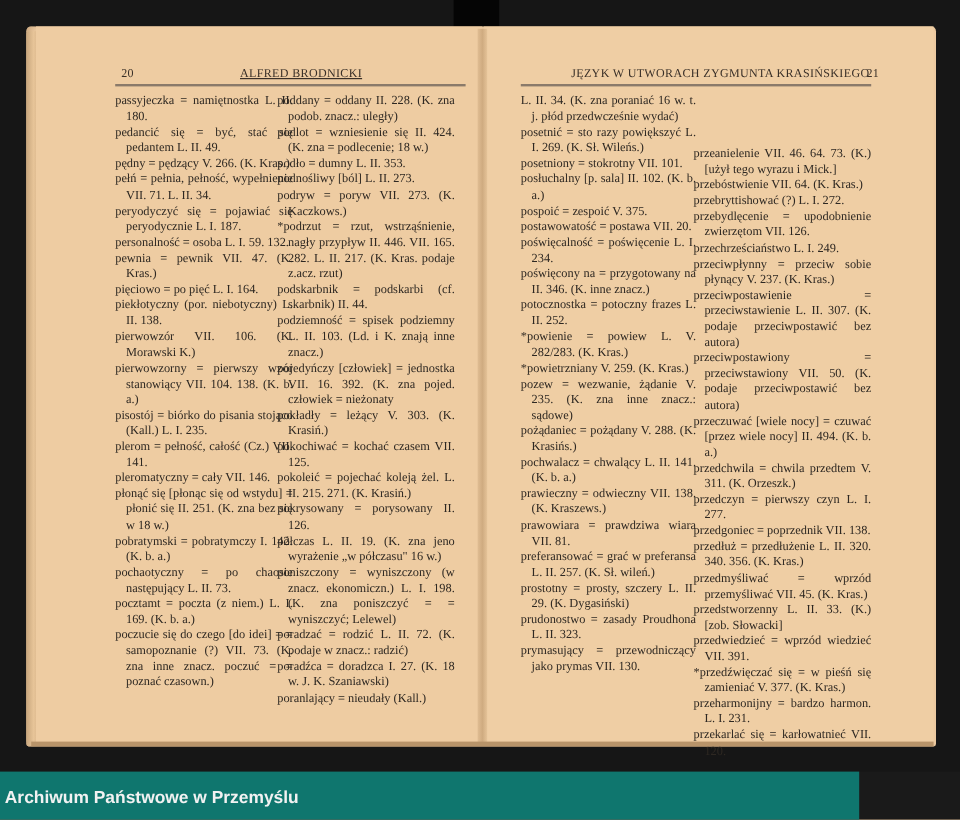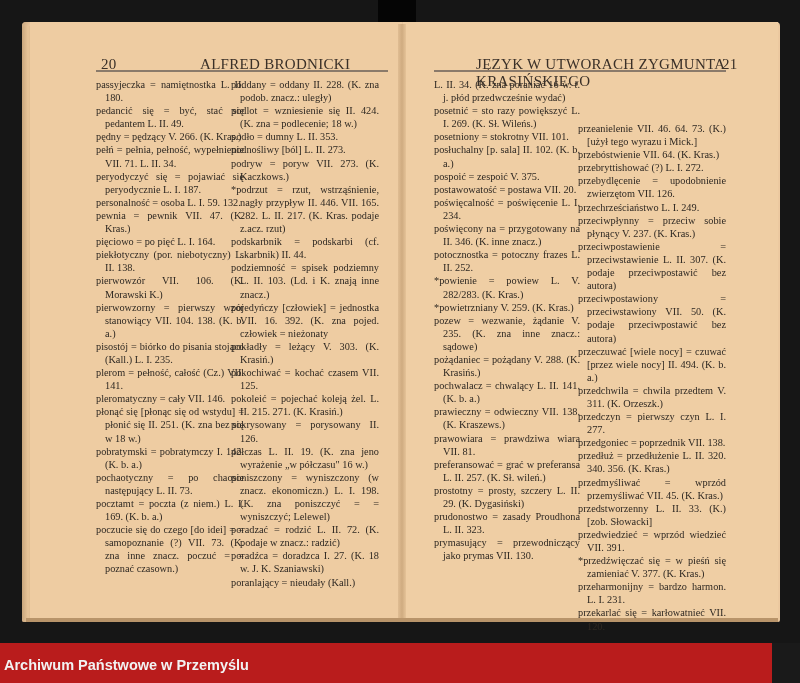--- a/index.html
+++ b/index.html
@@ -6,42 +6,42 @@
   body { width:800px; height:683px; background:#1a1a1a; position:relative; overflow:hidden; font-family:"Liberation Serif", serif; }
   .scan { position:absolute; left:0; top:0; width:800px; height:643px; background:#161616; }
   .spine-dark { position:absolute; left:378px; top:0; width:38px; height:24px; background:#050505; }
   .book { position:absolute; left:22px; top:22px; width:758px; height:600px; background:#ecc9a0; border-radius:4px 4px 2px 2px; box-shadow: inset 6px 0 6px -3px #c9a77e; }
   .page-edge-l { position:absolute; left:22px; top:26px; width:10px; height:594px; background:linear-gradient(90deg,#c8a67d,#e7c498 60%,#d9b68c); border-radius:3px 0 0 3px; }
   .page { position:absolute; top:22px; height:598px; }
   .page.left { left:30px; width:372px; background:#eecca2; }
   .page.right { left:403px; width:375px; background:#efcea4; }
   .gutter { position:absolute; left:398px; top:24px; width:8px; height:596px; background:linear-gradient(90deg,#e0bd93,#cfab80 50%,#e5c398); }
   .bottom-edge { position:absolute; left:26px; top:618px; width:752px; height:4px; background:#b8946a; }
-  .running-head { position:absolute; top:56px; font-size:15px; color:#3a3028; letter-spacing:0.3px; }
+  .running-head { position:absolute; top:56px; font-size:10px; color:#3a3028; letter-spacing:0.3px; }
   .rule { position:absolute; top:70px; height:2px; background:#8a7a6a; }
   .col { position:absolute; top:78px; font-size:10.3px; line-height:13.1px; color:#2e2822; }
   .entry { text-indent:-9px; padding-left:9px; text-align:justify; }
-  .footer { position:absolute; left:0; top:643px; width:772px; height:40px; background:#b91c1c; }
+  .footer { position:absolute; left:0; top:643px; width:716px; height:40px; background:#0f766e; }
   .footer-text { position:absolute; left:4px; top:14px; font-family:"Liberation Sans", sans-serif; font-weight:bold; font-size:14.5px; color:#f2f2f2; }
 </style>
 </head>
 <body>
 
 <div class="scan">
   <div class="spine-dark"></div>
   <div class="book"></div>
   <div class="page-edge-l"></div>
 
   <div class="page left"></div>
   <div class="page right"></div>
   <div class="gutter"></div>
   <div class="bottom-edge"></div>
 
   <div class="running-head" style="left:101px;">20</div>
-  <div class="running-head" style="left:200px;">ALFRED BRODNICKI</div>
+  <div class="running-head" style="left:200px;text-decoration:underline;">ALFRED BRODNICKI</div>
   <div class="rule" style="left:96px; width:292px;"></div>
 
   <div class="running-head" style="left:476px;">JĘZYK W UTWORACH ZYGMUNTA KRASIŃSKIEGO</div>
   <div class="running-head" style="left:706px;margin-left:16px;">21</div>
   <div class="rule" style="left:434px; width:292px;"></div>
 
   <div class="col" style="left:96px; width:148px;">
     <div class="entry">passyjeczka = namiętnostka L. II. 180.</div>
     <div class="entry">pedancić się = być, stać się pedantem L. II. 49.</div>
     <div class="entry">pędny = pędzący V. 266. (K. Kras.)</div>

